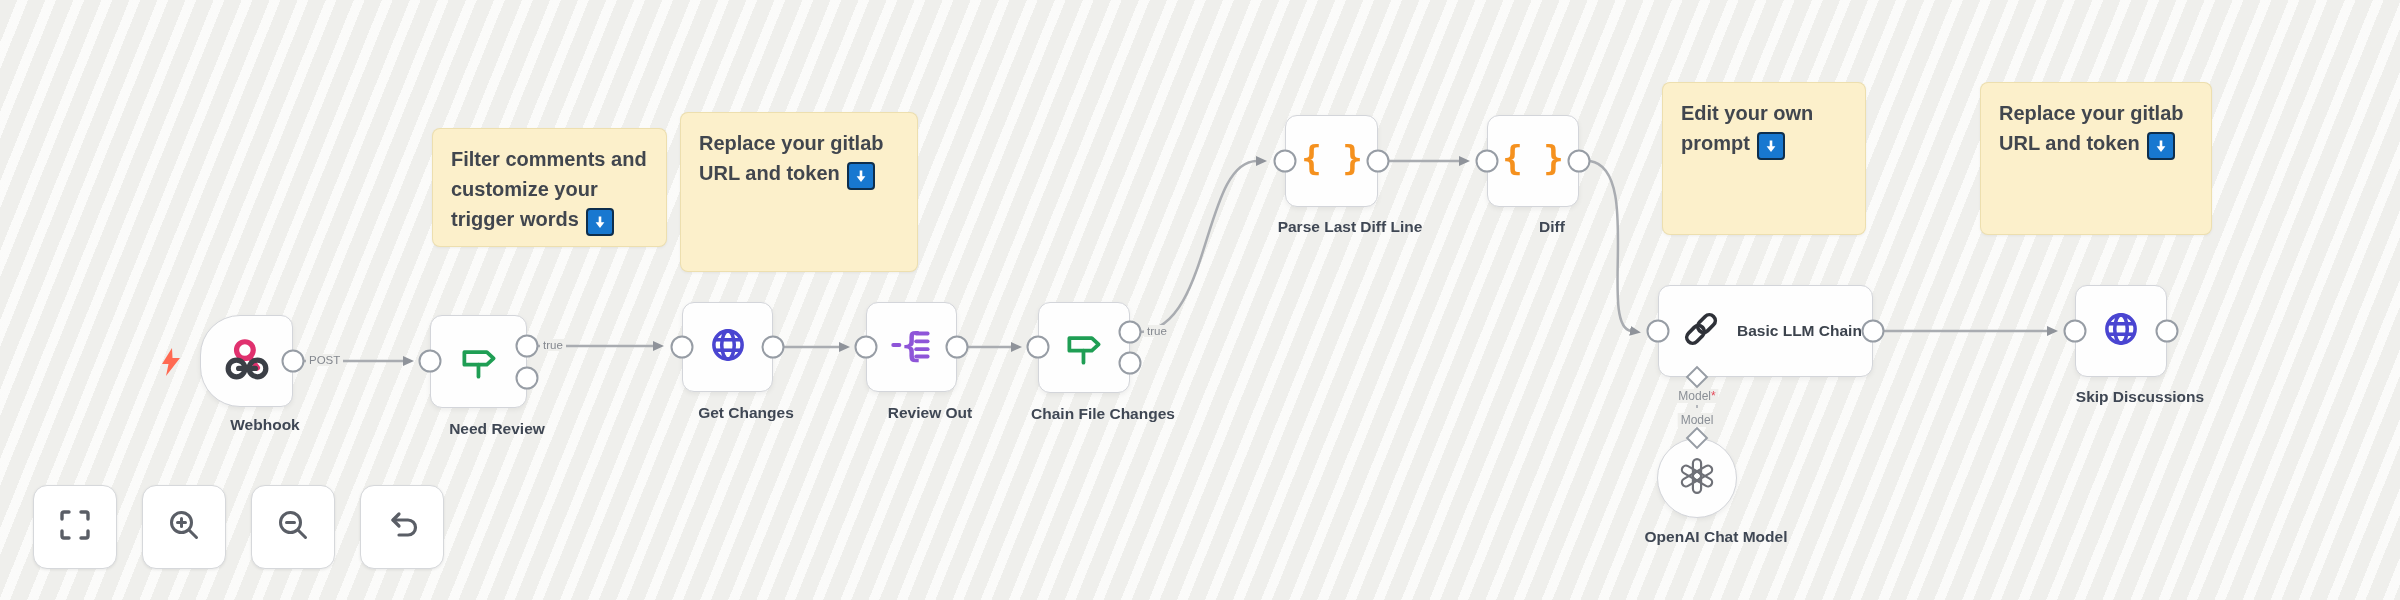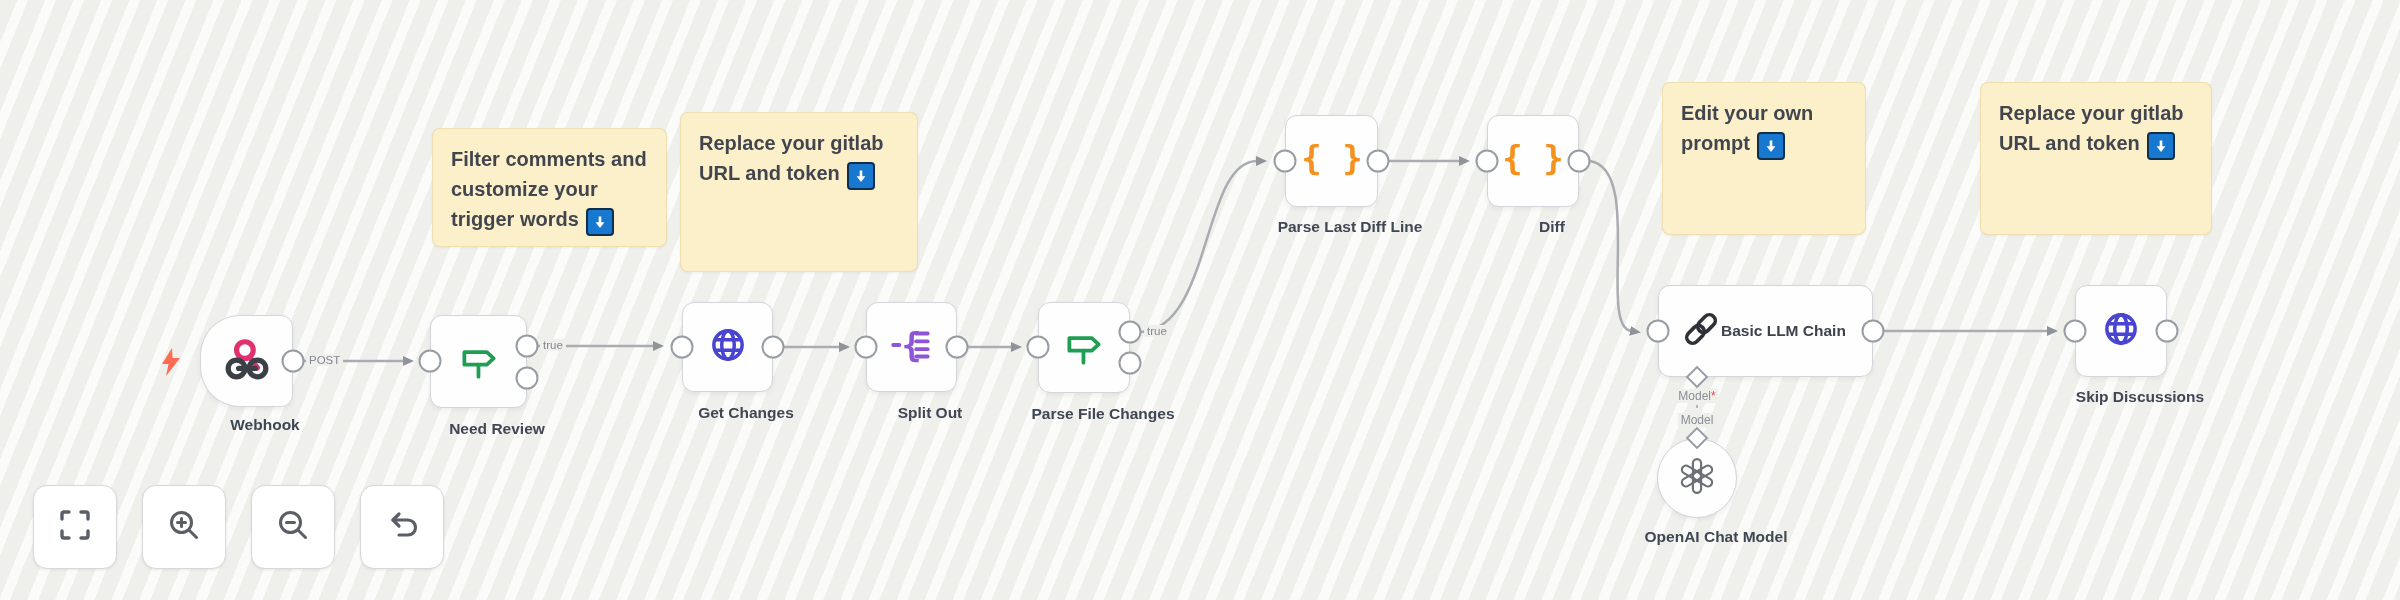--- a/index.html
+++ b/index.html
@@ -30,21 +30,21 @@
     border-radius:12px;box-shadow:0 2px 5px rgba(0,0,0,0.06);
     display:flex;align-items:center;justify-content:center;z-index:2;box-sizing:border-box;
   }
   .node--trigger{border-radius:40px 12px 12px 40px;}
   .node--round{border-radius:50%;}
   .node--wide{justify-content:flex-start;padding-left:22px;}
   .node-label{
     position:absolute;transform:translateX(-50%);white-space:nowrap;z-index:2;
     color:#3f4754;font-size:15.5px;font-weight:600;margin-left:19px;
   }
-  .llm-title{color:#3c434d;font-size:15.5px;font-weight:600;}
+  .llm-title{color:#3c434d;font-size:15.5px;font-weight:600;margin-left:16px;}
   
   .conn-label{
     position:absolute;z-index:4;color:#84888f;font-size:11.5px;font-weight:500;
     background:#efefec;padding:0 3px;white-space:nowrap;
   }
   .model-label{
     position:absolute;transform:translateX(-50%);z-index:4;color:#8a8f96;
     font-size:12px;background:#efefec;padding:0 3px;white-space:nowrap;
   }
   .req{color:#e4485a;}
@@ -148,31 +148,31 @@
       <svg width="46" height="46" viewBox="0 0 44 44" fill="none" stroke="#8e55d8" stroke-width="3.6" stroke-linecap="round">
         <line x1="4" y1="22" x2="10" y2="22"></line>
         <text x="12" y="33" font-family="DejaVu Sans Mono, monospace" font-size="32" font-weight="bold" fill="#8e55d8" stroke="none">{</text>
         <line x1="26" y1="11" x2="37" y2="11"></line>
         <line x1="26" y1="18.5" x2="37" y2="18.5"></line>
         <line x1="26" y1="26" x2="37" y2="26"></line>
         <line x1="26" y1="33" x2="37" y2="33"></line>
       </svg>
     </span>
   </div>
-  <div class="node-label" style="left:911px;top:404px;">Split Out</div>
+  <div class="node-label" style="left:911px;top:404px;">Review Out</div>
 
   <div class="node" style="left:1038px;top:302px;width:92px;height:91px;">
     <span>
       <svg width="46" height="46" viewBox="0 0 44 44" fill="none" stroke="#1f9e54" stroke-width="3.6" stroke-linejoin="round" stroke-linecap="round">
         <path d="M8 14.5 H29.5 L36 20.5 L29.5 26.5 H8 Z"></path>
         <line x1="21.5" y1="26.5" x2="21.5" y2="38"></line>
       </svg>
     </span>
   </div>
-  <div class="node-label" style="left:1084px;top:405px;">Parse File Changes</div>
+  <div class="node-label" style="left:1084px;top:405px;">Chain File Changes</div>
 
   <div class="node" style="left:1285px;top:115px;width:93px;height:92px;">
     <span>
       <svg width="60" height="46" viewBox="0 0 60 44">
         <text x="30" y="33" text-anchor="middle" font-family="DejaVu Sans Mono, monospace" font-size="34" font-weight="bold" fill="#f5911e">{ }</text>
       </svg>
     </span>
   </div>
 
   <div class="node-label" style="left:1331px;top:218px;">Parse Last Diff Line</div>

